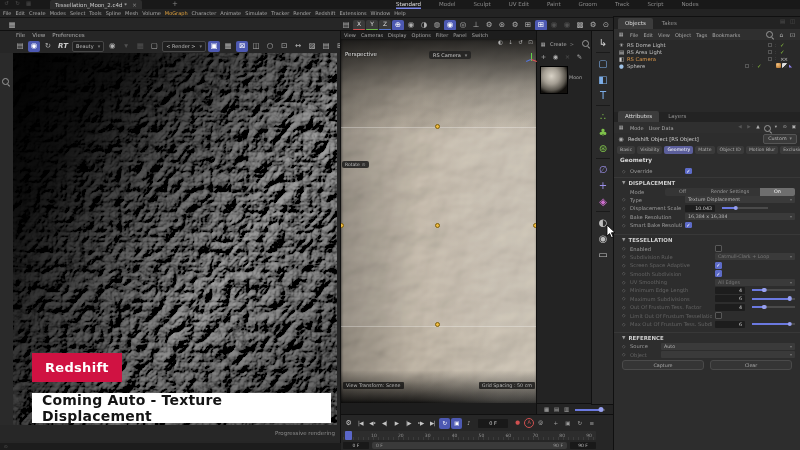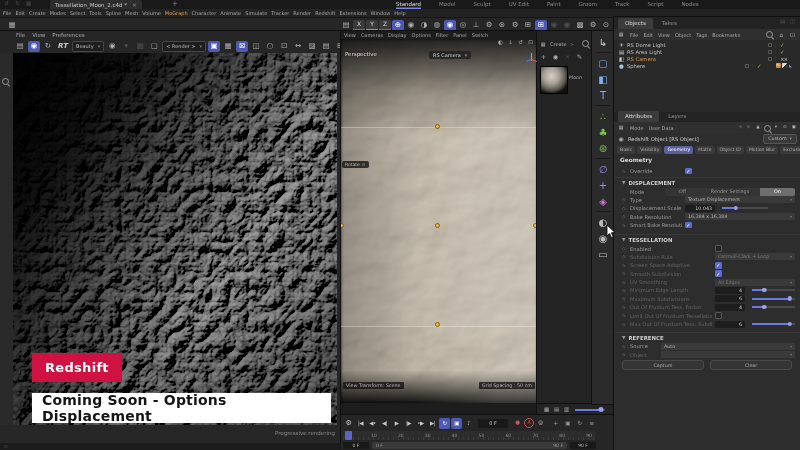--- a/index.html
+++ b/index.html
@@ -330,21 +330,21 @@
             <feTurbulence type="turbulence" baseFrequency="0.055 0.05" numOctaves="5" seed="3" result="n"></feTurbulence>
             <feDiffuseLighting in="n" lighting-color="#bcbcbc" surfaceScale="5">
               <feDistantLight azimuth="235" elevation="22"></feDistantLight>
             </feDiffuseLighting>
           </filter>
         </defs>
         <rect width="324" height="372" filter="url(#craters)"></rect>
       </svg>
       <div class="rv-shade"></div>
       <div class="badge">Redshift</div>
-      <div class="banner">Coming Soon - Options Displacement</div>
+      <div class="banner">Coming Auto - Texture Displacement</div>
     </div>
     <div class="rv-status">
       <span>Progressive rendering</span>
     </div>
   </div>
 
   <div class="vport">
     <div class="vp-menus">
 
     <span class="mi" style="font-size:5px">View</span>

